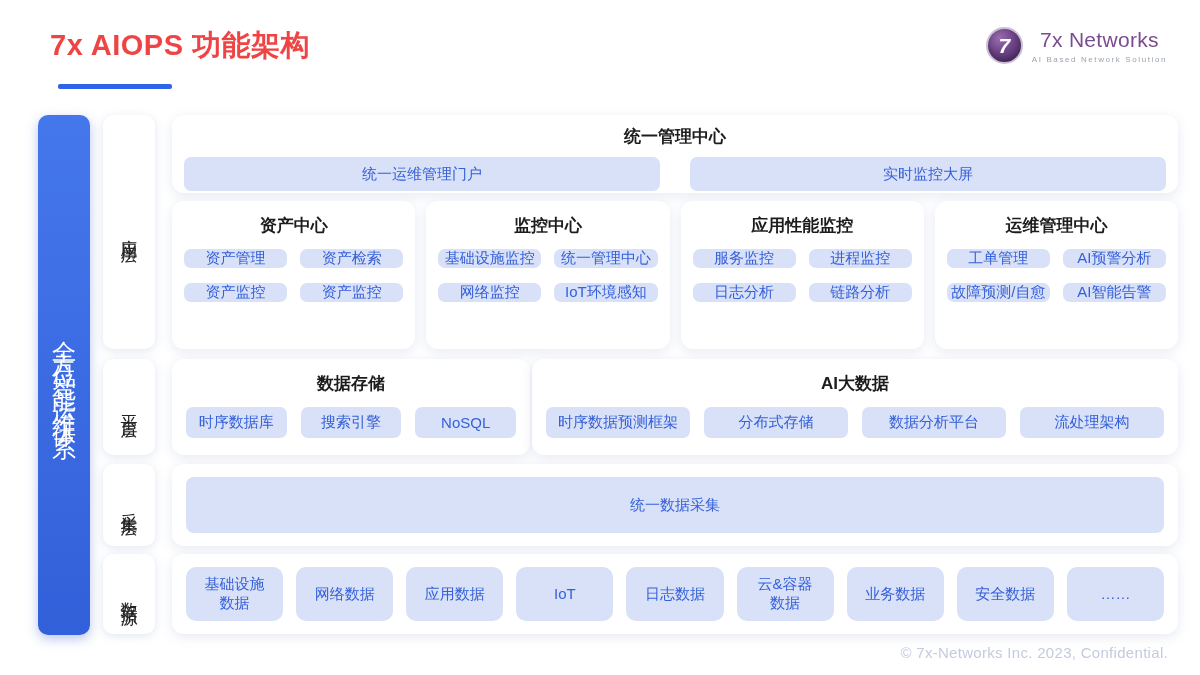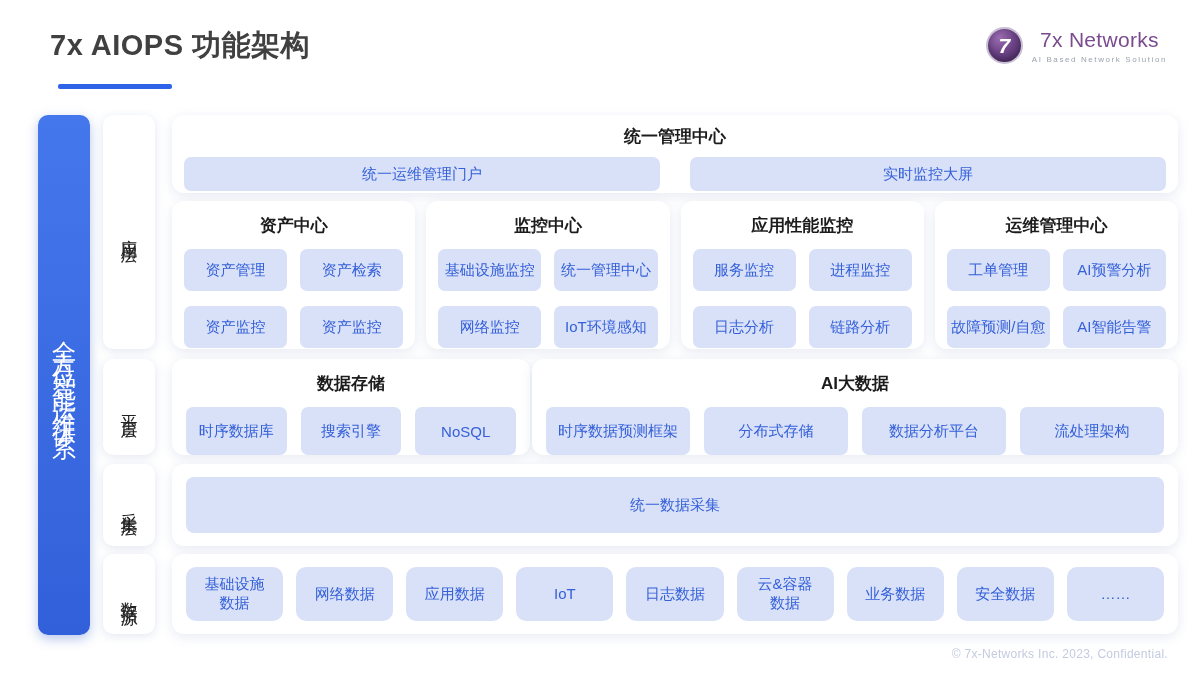--- a/index.html
+++ b/index.html
@@ -7,21 +7,21 @@
   body {
     position:relative;
     background:#ffffff;
     font-family:"Liberation Sans", sans-serif;
     overflow:hidden;
   }
 
   
   .page-title {
     position:absolute; left:50px; top:26px;
-    font-size:29px; font-weight:bold; color:#404040; letter-spacing:.5px;
+    font-size:29px; font-weight:bold; color:#ef4444; letter-spacing:.5px;
   }
   .title-underline {
     position:absolute; left:58px; top:84px;
     width:114px; height:5px; background:#2F63E8; border-radius:2px;
   }
   .logo { position:absolute; right:33px; top:27px; display:flex; align-items:center; gap:9px; }
   .logo-mark {
     width:37px; height:37px; border-radius:50%;
     border:2px solid #cabfd4;
     background:radial-gradient(circle at 35% 28%, #9a6cb0 0%, #6d4487 45%, #41265c 100%);
@@ -78,40 +78,40 @@
 
   
   .row1 { height:78px; margin-bottom:8px; padding:10px 12px 0; }
   .row1 .chips { display:flex; gap:30px; margin-top:9px; }
   .row1 .chip { flex:1; height:34px; }
 
   
   .row2 { height:148px; margin-bottom:10px; display:flex; gap:11px; }
   .center-panel { flex:1; padding:13px 12px 0; }
   .center-panel .grid { display:grid; grid-template-columns:1fr 1fr; gap:15px 13px; margin-top:12px; }
-  .center-panel .chip { height:42px; }
+  .center-panel .chip { height:19px; }
 
   
   .row3 { height:96px; margin-bottom:9px; display:flex; gap:2px; }
   .storage-panel { width:358px; flex:none; padding:13px 14px 0; }
   .ai-panel { flex:1; padding:13px 14px 0; }
   .row3 .chips { display:flex; gap:14px; margin-top:12px; }
-  .row3 .chip { flex:1; height:48px; }
+  .row3 .chip { flex:1; height:31px; }
 
   
   .row4 { height:82px; margin-bottom:8px; padding:13px 14px; }
   .row4 .chip { width:100%; height:100%; border-radius:8px; }
 
   
   .row5 { height:80px; padding:13px 14px; display:flex; gap:13px; }
   .row5 .chip { flex:1; height:100%; border-radius:10px; white-space:pre-line; line-height:1.25; }
 
   .footer {
     position:absolute; right:32px; bottom:14px;
-    font-size:12px; color:#C3CBDF; letter-spacing:.3px;
+    font-size:15px; color:#C3CBDF; letter-spacing:.3px;
   }
 </style>
 </head>
 <body>
 
 <div class="page-title">7x AIOPS 功能架构</div>
 <div class="title-underline"></div>
 
 <div class="logo">
   <div class="logo-mark">7</div>

